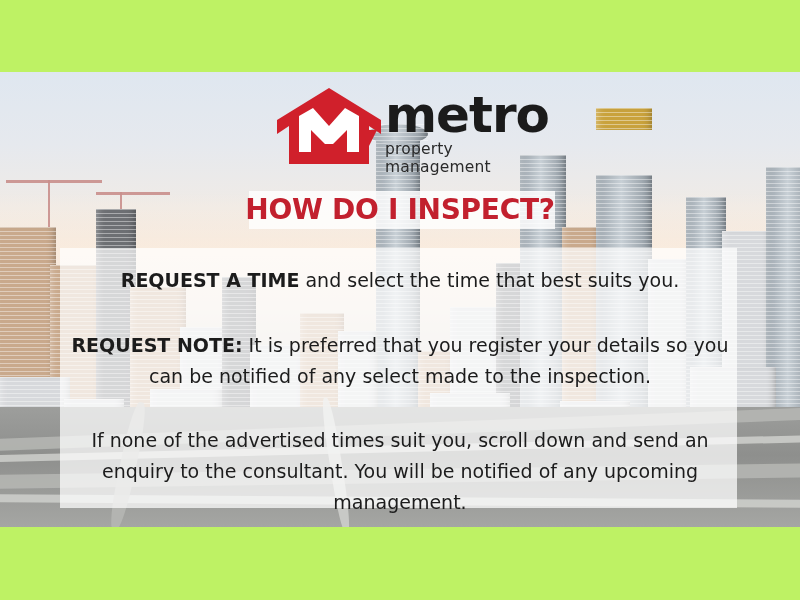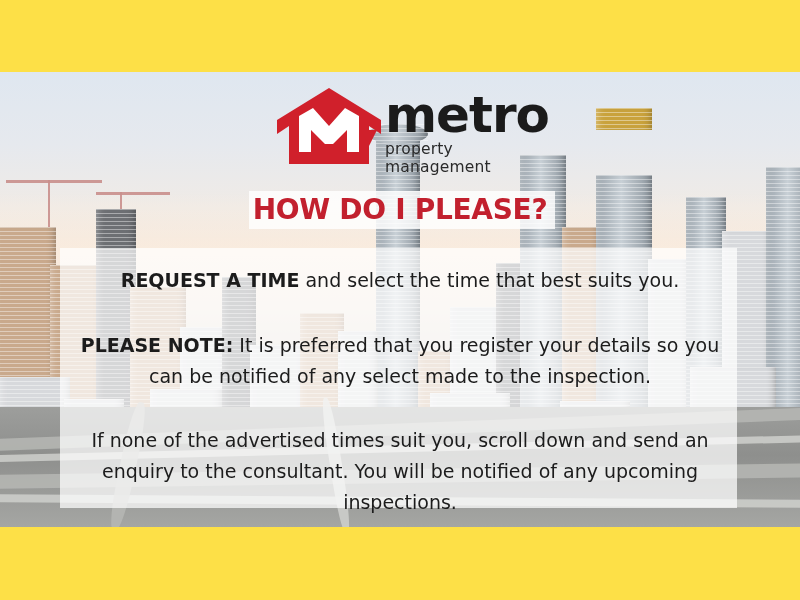--- a/index.html
+++ b/index.html
@@ -11,21 +11,21 @@
     width: 800px;
     height: 600px;
     overflow: hidden;
     font-family: "Liberation Sans", sans-serif;
   }
 
   #stage {
     position: relative;
     width: 800px;
     height: 600px;
-    background: #fde047;
+    background: #bef264;
   }
 
   
   #photo {
     position: absolute;
     left: 0;
     top: 72px;
     width: 800px;
     height: 455px;
     overflow: hidden;
@@ -251,25 +251,25 @@
 
         <path fill="#D0202B" d="M84 44 L100 44 L92 60 Z"></path>
       </svg>
     </span>
     <span id="logo-word">
       <span id="metro-text">metro</span>
       <span id="tagline-text">property management</span>
     </span>
   </div>
 
-  <div id="headline">HOW DO I PLEASE?</div>
+  <div id="headline">HOW DO I INSPECT?</div>
 
   <div id="copy">
     <p class="para1">
       <b>REQUEST A TIME</b><span> and select the time that best suits you.</span>
     </p>
     <p class="para2">
-      <b>PLEASE NOTE:</b><span> It is preferred that you register your details so you can be notified of any select made to the inspection.</span>
+      <b>REQUEST NOTE:</b><span> It is preferred that you register your details so you can be notified of any select made to the inspection.</span>
     </p>
-    <p class="para3">If none of the advertised times suit you, scroll down and send an enquiry to the consultant. You will be notified of any upcoming inspections.</p>
+    <p class="para3">If none of the advertised times suit you, scroll down and send an enquiry to the consultant. You will be notified of any upcoming management.</p>
   </div>
 
 </div>
 
 </body></html>

